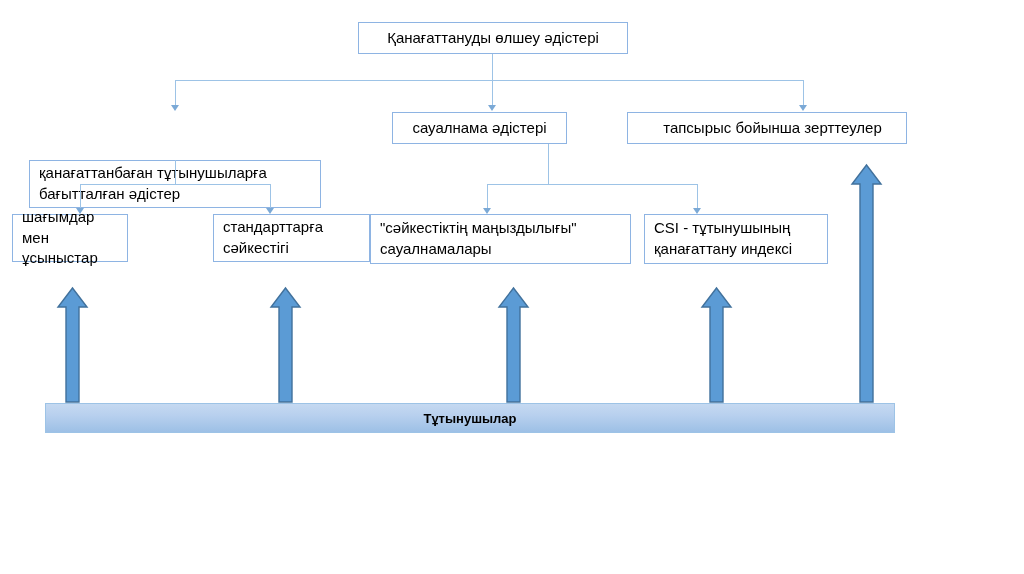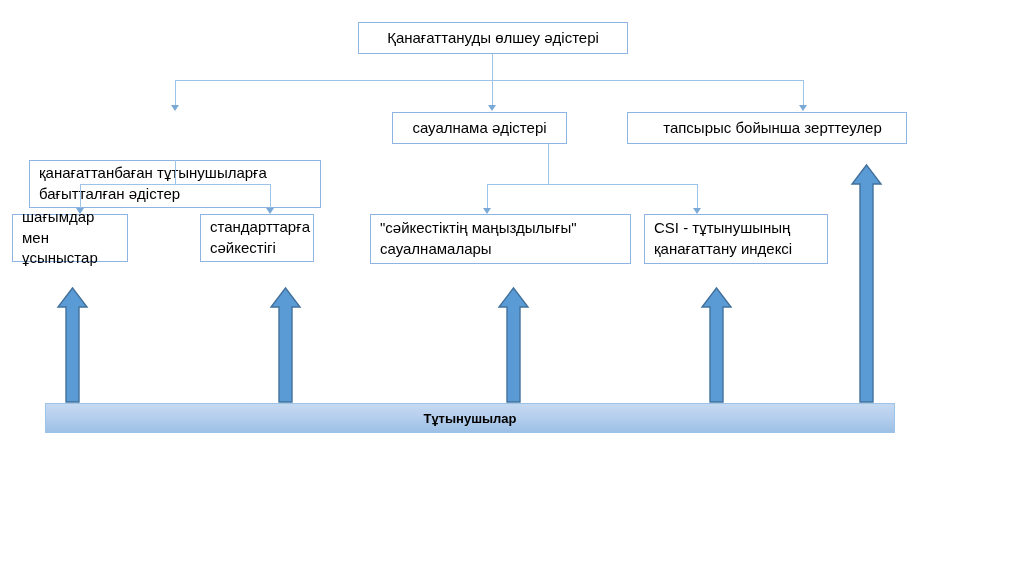--- a/index.html
+++ b/index.html
@@ -121,21 +121,21 @@
 
   <div class="conn-v" style="left:487px; top:184px; height:24px;"></div>
   <div class="conn-arrow" style="left:482.5px; top:208px;"></div>
 
   <div class="conn-v" style="left:697px; top:184px; height:24px;"></div>
   <div class="conn-arrow" style="left:692.5px; top:208px;"></div>
 
   <div class="node" style="left:12px; top:214px; width:116px; height:48px;">шағымдар мен
 ұсыныстар</div>
 
-  <div class="node" style="left:200px; top:214px; width:114px; height:48px;">стандарттарға
+  <div class="node" style="left:213px; top:214px; width:157px; height:48px;">стандарттарға
 сәйкестігі</div>
 
   <div class="node" style="left:370px; top:214px; width:261px; height:50px;">"сәйкестіктің маңыздылығы"
 сауалнамалары</div>
 
   <div class="node" style="left:644px; top:214px; width:184px; height:50px;">CSI - тұтынушының
 қанағаттану индексі</div>
 
   <div class="block-arrow" style="left:56px; top:286px; width:33px; height:118px;">
     <svg viewBox="0 0 33 118" preserveAspectRatio="none">

